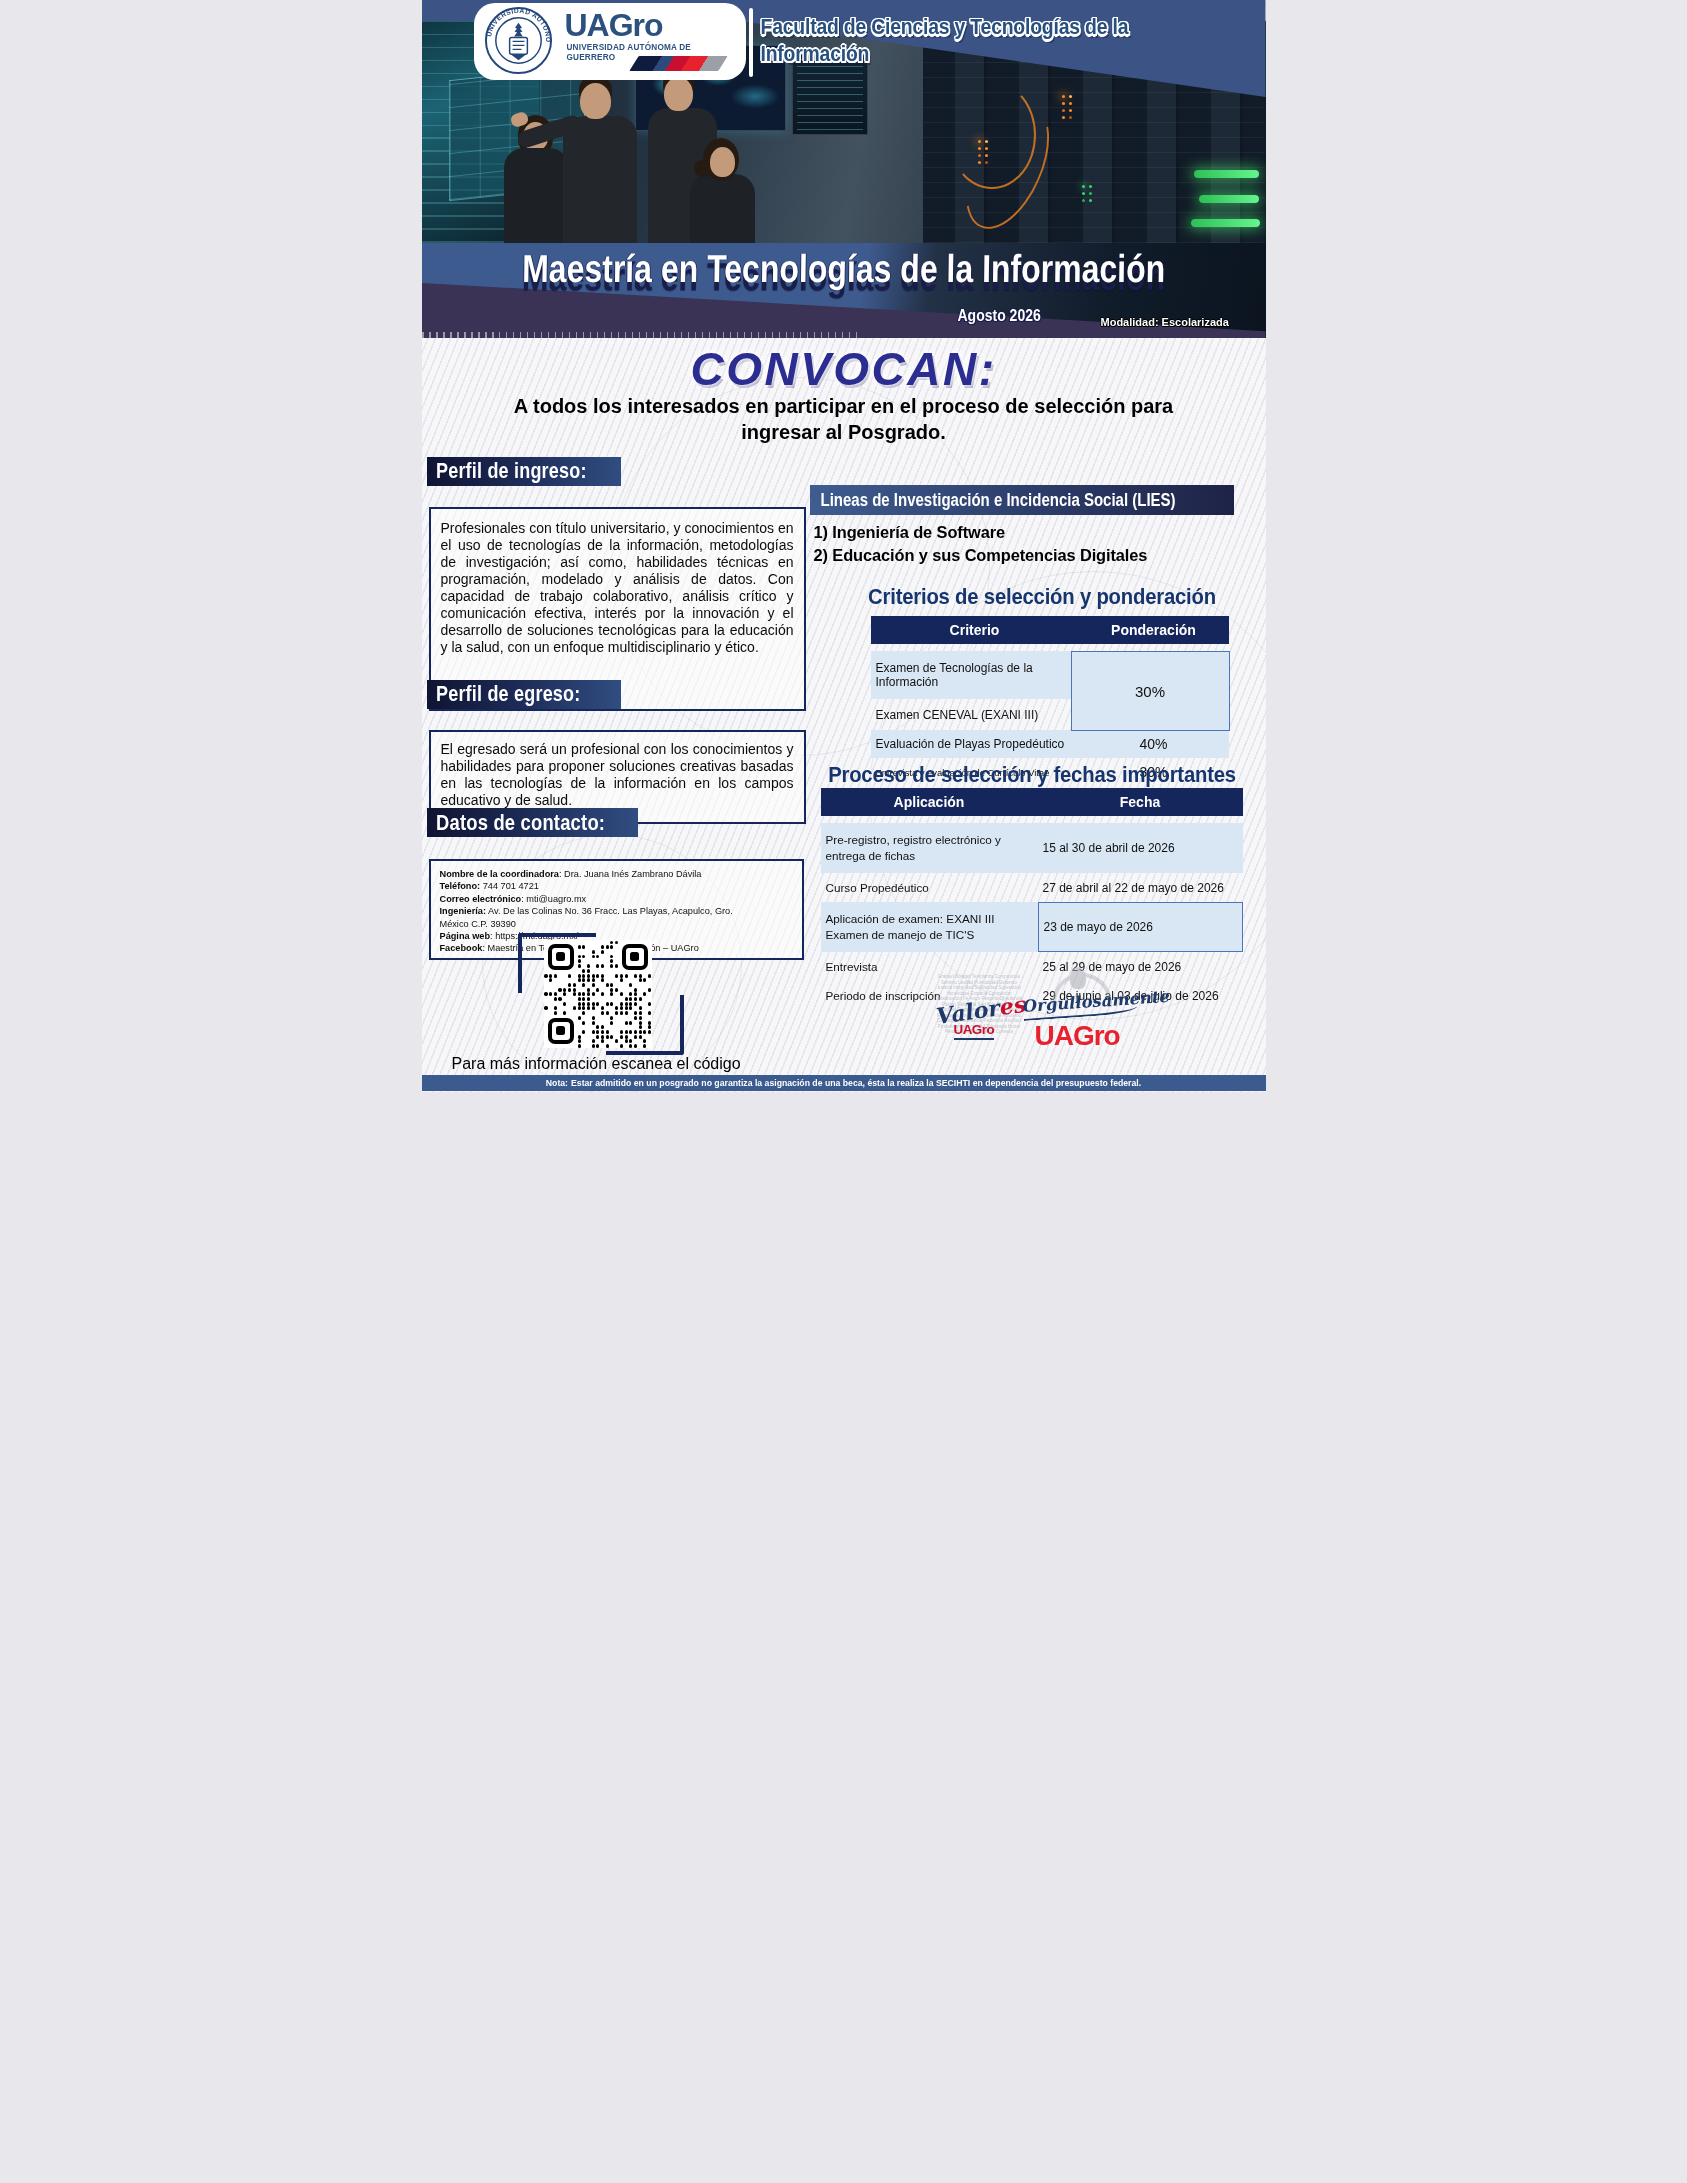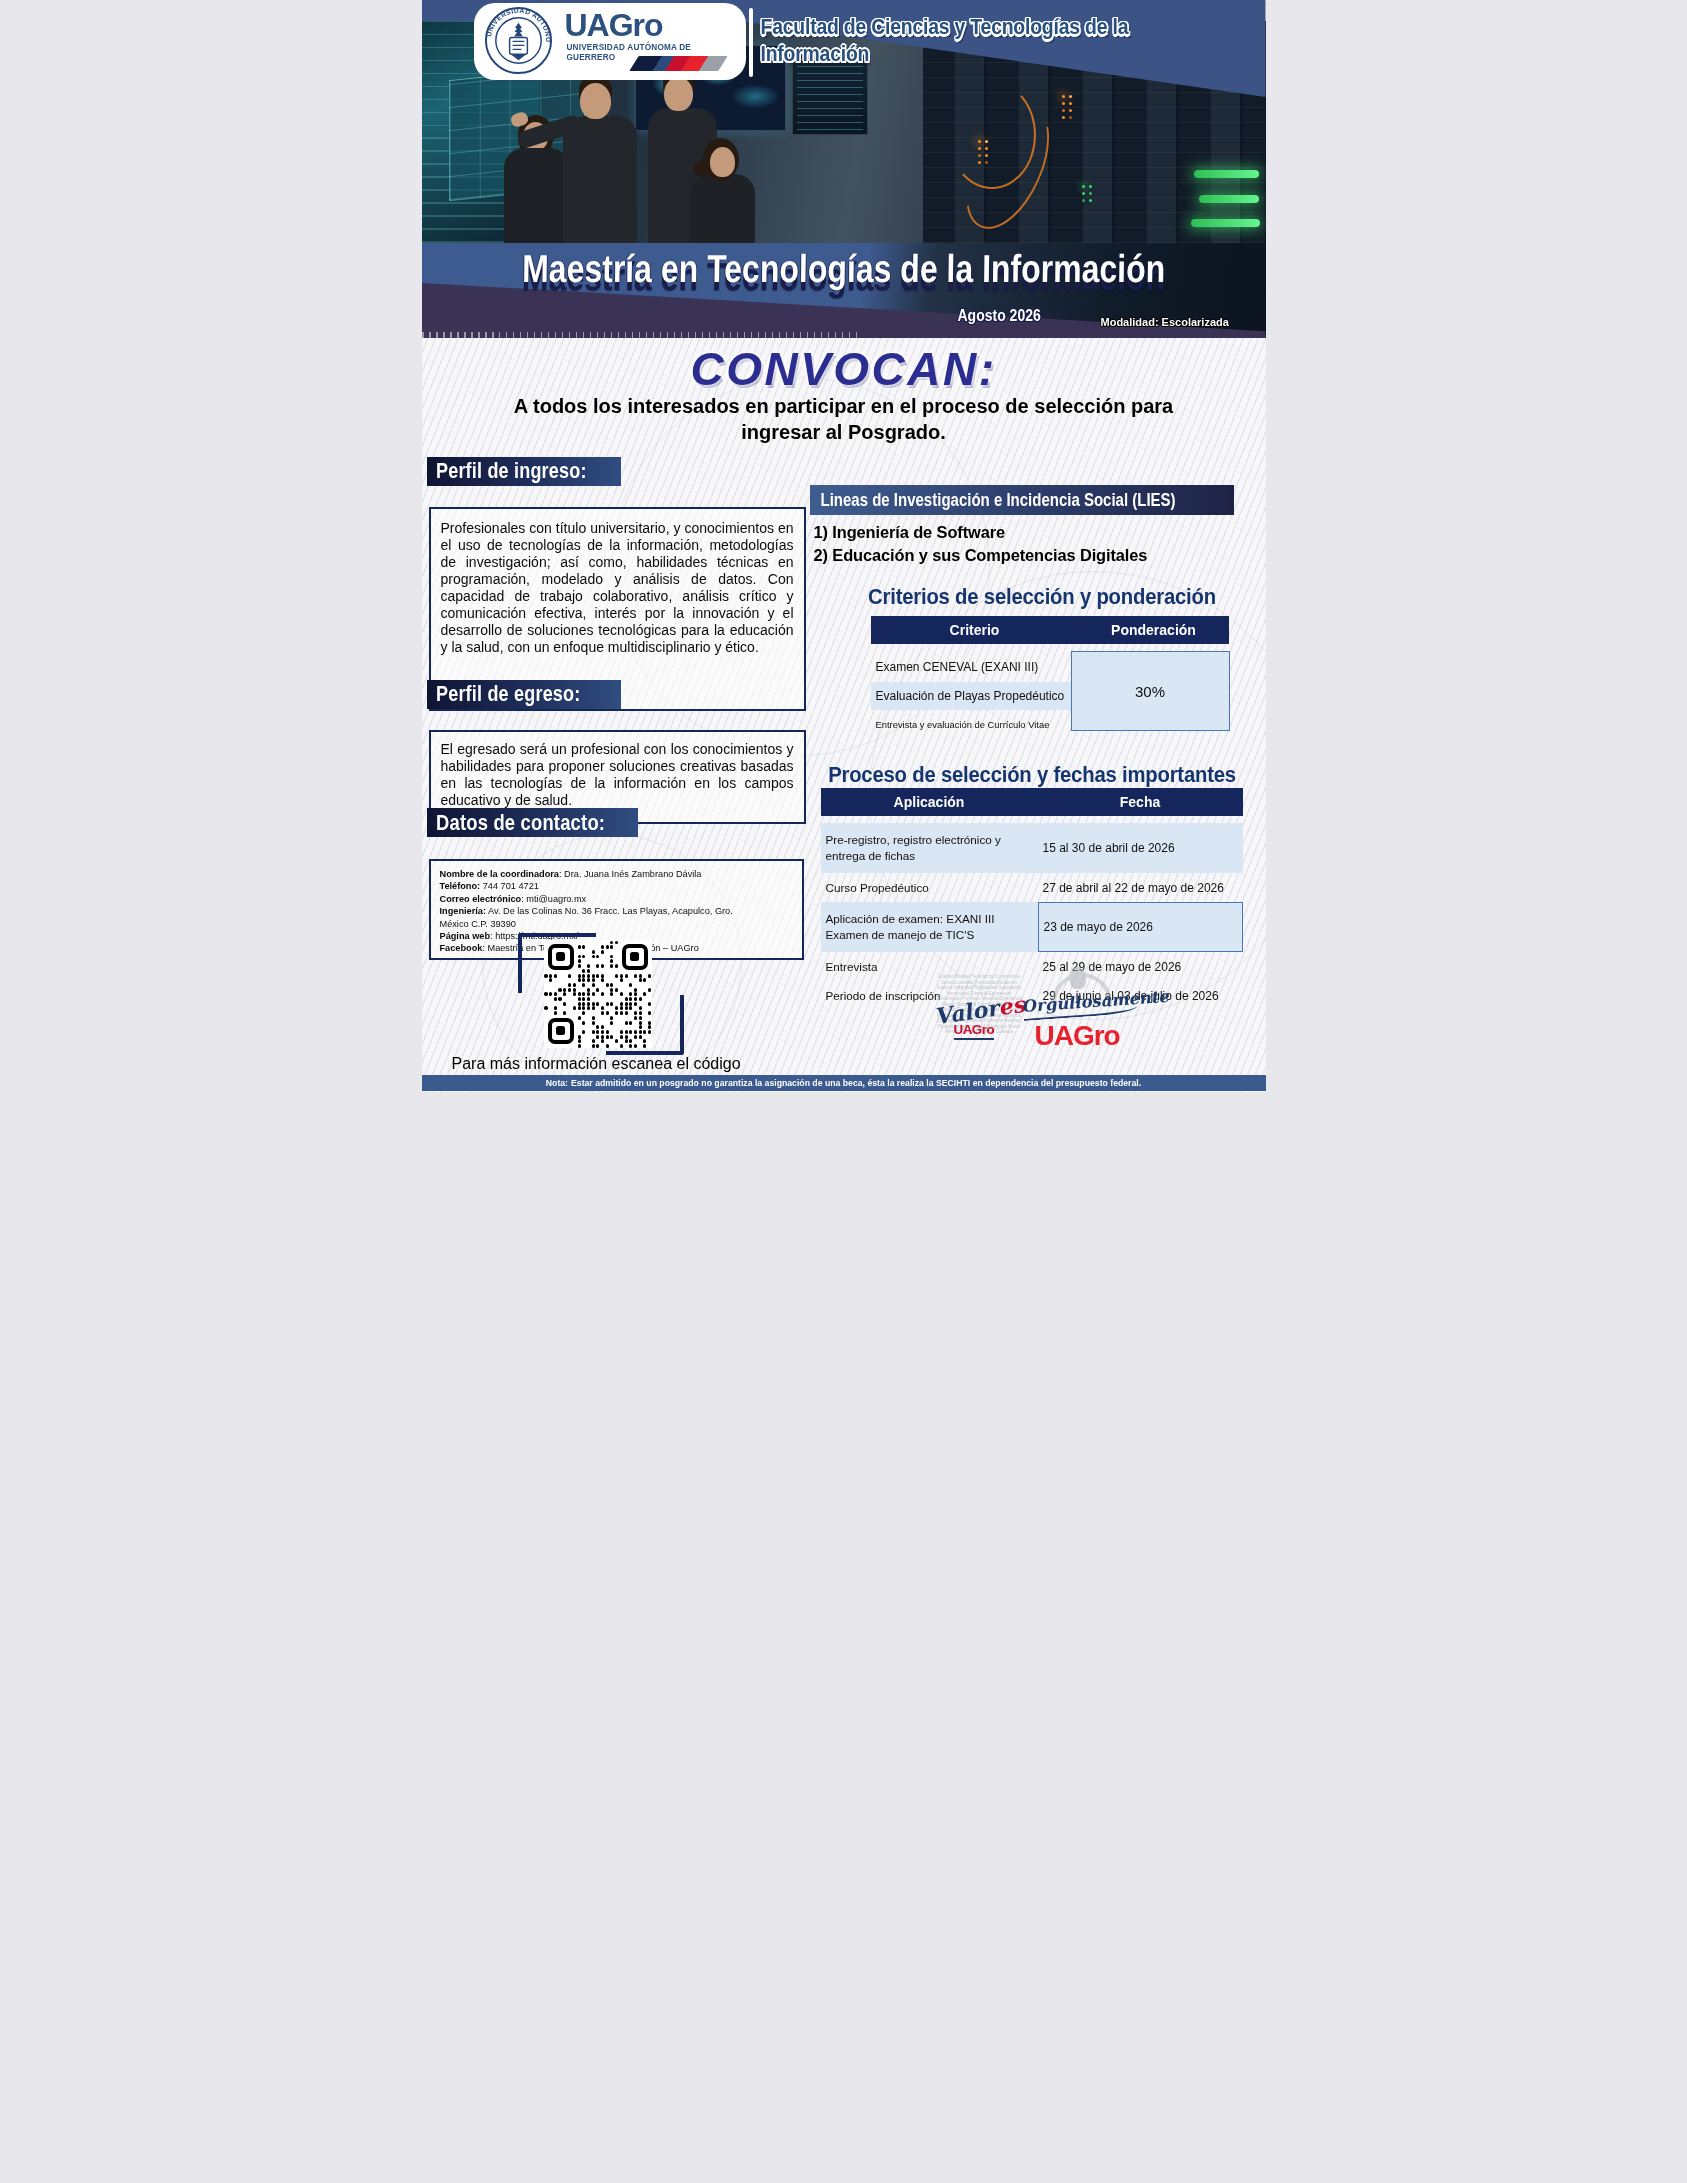--- a/index.html
+++ b/index.html
@@ -497,20 +497,24 @@
   <div class="rc-heading h-criterios">Criterios de selección y ponderación</div>
   <table class="blue t-criterios">
     <tbody>
         <tr class="thead-row">
       <td style="width:198px;">Criterio</td>
       <td>Ponderación</td>
     </tr>
     <tr class="gap-row">
           <td colspan="2"></td>
         </tr>
+    <tr style="height:48px;">
+      <td class="lbl shade">Examen de Tecnologías de la Información</td>
+      <td class="val shade"></td>
+    </tr>
     <tr style="height:31px;">
       <td class="lbl">Examen CENEVAL (EXANI III)</td>
       <td class="val"></td>
     </tr>
     <tr style="height:28px;">
       <td class="lbl shade">Evaluación de Playas Propedéutico</td>
       <td class="val shade">40%</td>
     </tr>
     <tr class="small" style="height:28px;">
       <td class="lbl">Entrevista y evaluación de Currículo Vitae</td>

